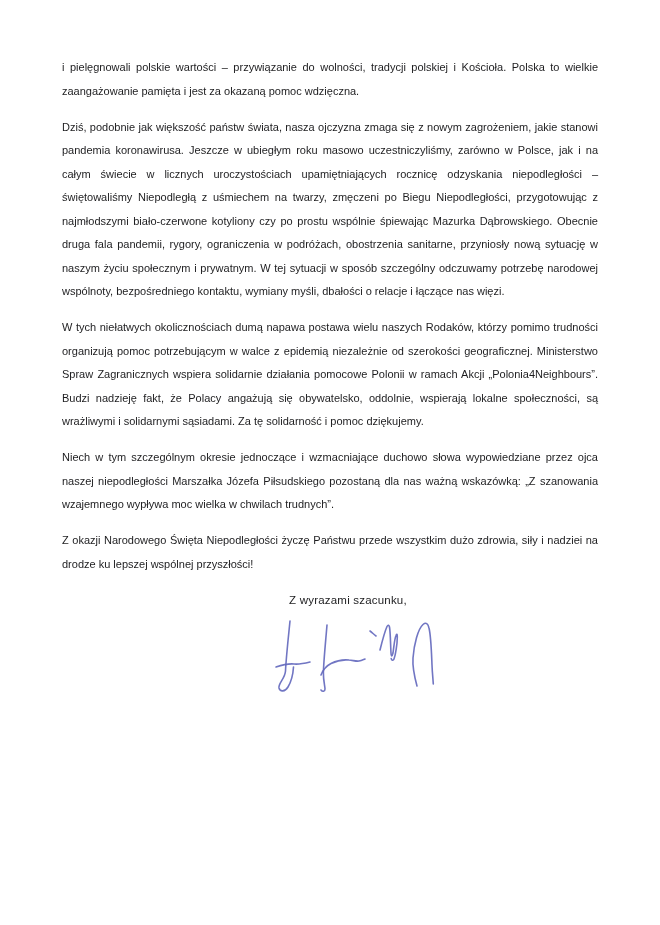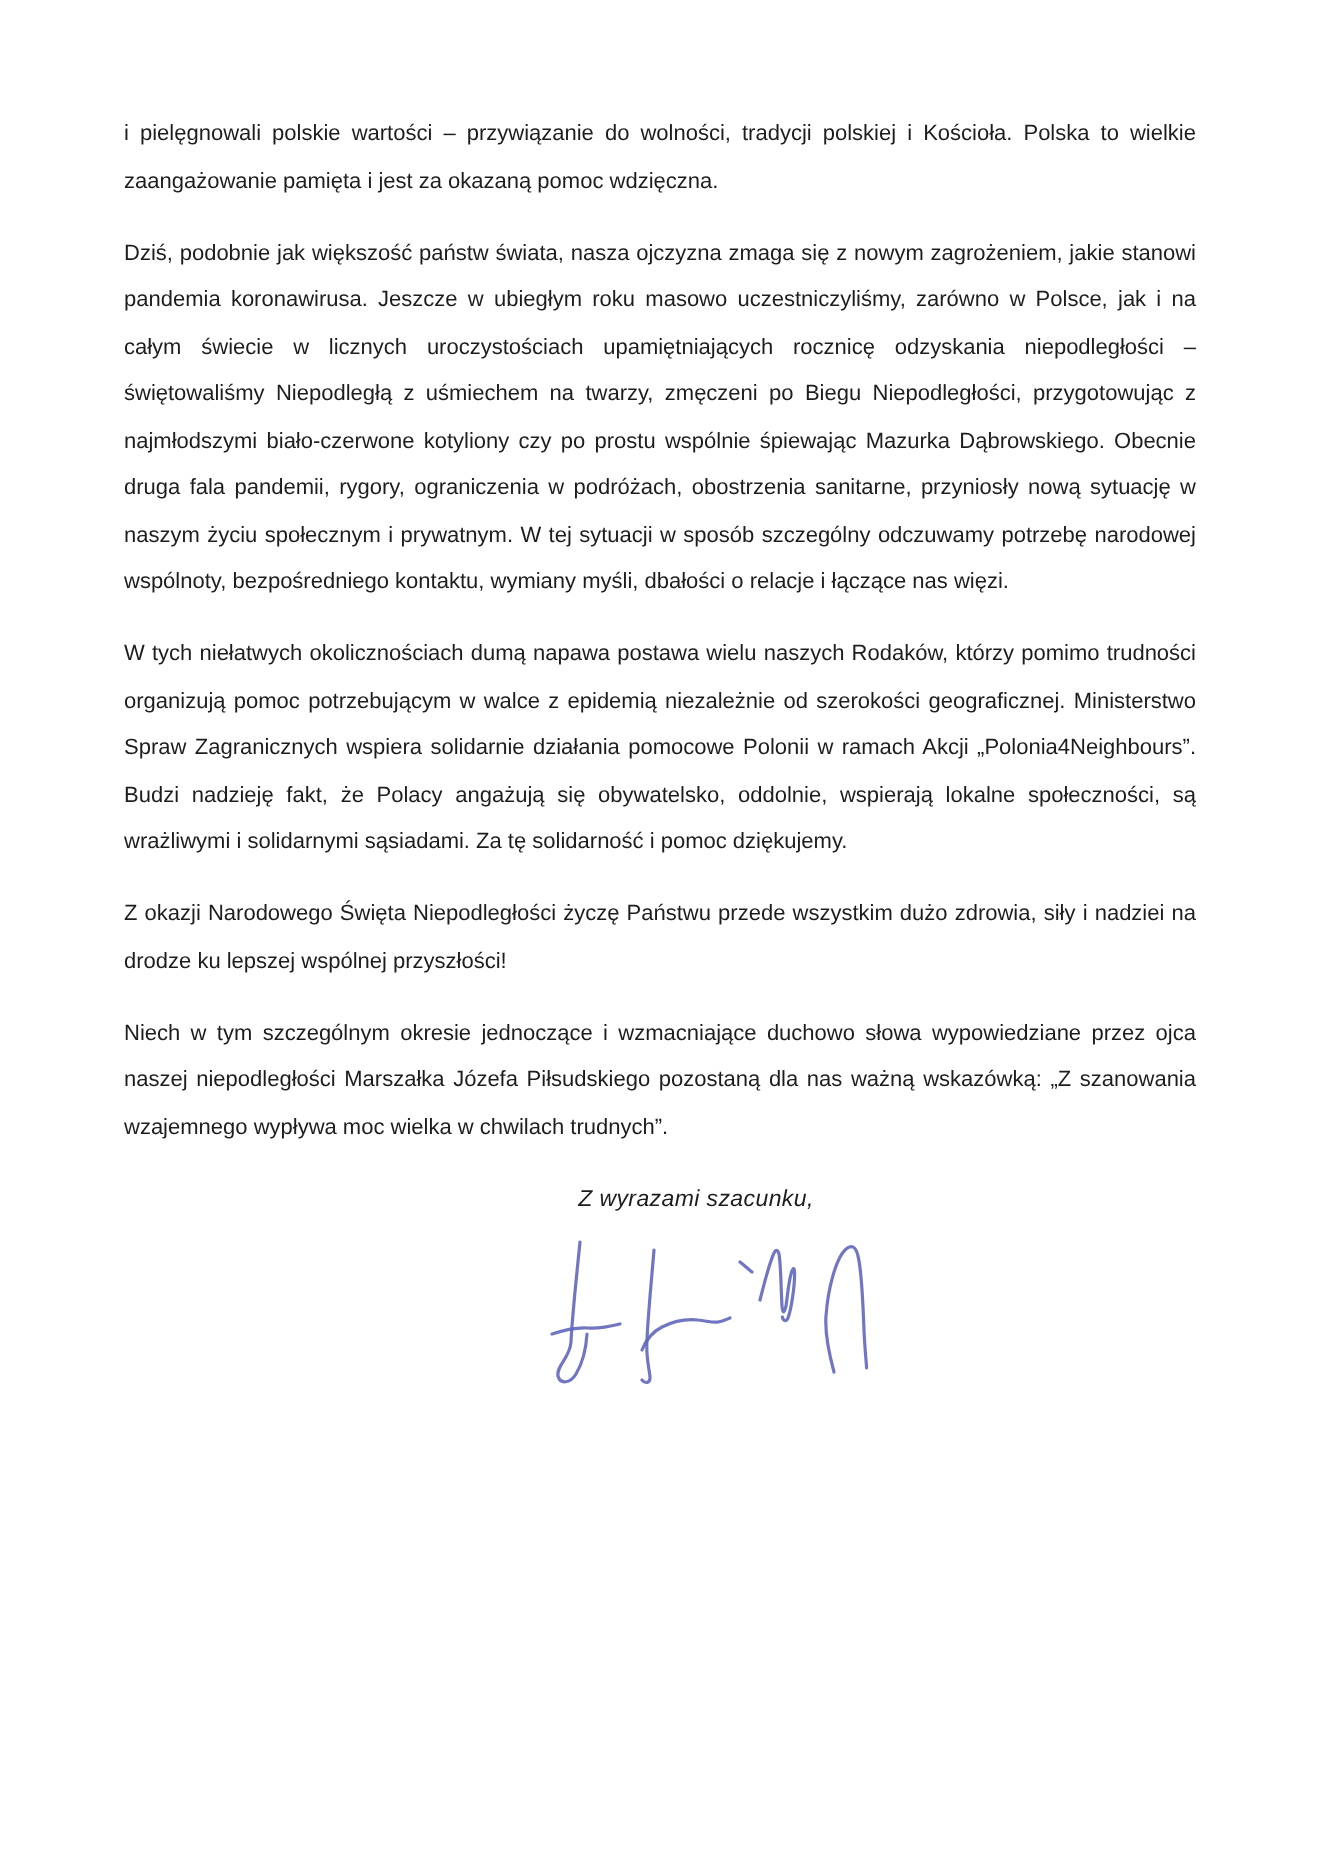--- a/index.html
+++ b/index.html
@@ -25,21 +25,20 @@
     line-height: 23.5px;
   }
   p.para {
     margin: 0 0 12.5px 0;
     text-align: justify;
     text-justify: inter-word;
   }
   .signoff {
     padding-left: 36px;
     text-align: center;
-    font-style: italic;
     font-size: 11.5px;
     letter-spacing: 0.2px;
   }
   .signature-wrap {
     margin-top: 1px;
     margin-left: 208px;
     width: 170px;
     height: 92px;
   }
   .signature-wrap svg { display: block; }
@@ -53,22 +52,22 @@
 </style>
 </head>
 <body>
 
 <div class="page">
   <div class="content">
 
     <p class="para">i pielęgnowali polskie wartości – przywiązanie do wolności, tradycji polskiej i Kościoła. Polska to wielkie zaangażowanie pamięta i jest za okazaną pomoc wdzięczna.</p>
     <p class="para">Dziś, podobnie jak większość państw świata, nasza ojczyzna zmaga się z nowym zagrożeniem, jakie stanowi pandemia koronawirusa. Jeszcze w ubiegłym roku masowo uczestniczyliśmy, zarówno w Polsce, jak i na całym świecie w licznych uroczystościach upamiętniających rocznicę odzyskania niepodległości – świętowaliśmy Niepodległą z uśmiechem na twarzy, zmęczeni po Biegu Niepodległości, przygotowując z najmłodszymi biało-czerwone kotyliony czy po prostu wspólnie śpiewając Mazurka Dąbrowskiego. Obecnie druga fala pandemii, rygory, ograniczenia w podróżach, obostrzenia sanitarne, przyniosły nową sytuację w naszym życiu społecznym i prywatnym. W tej sytuacji w sposób szczególny odczuwamy potrzebę narodowej wspólnoty, bezpośredniego kontaktu, wymiany myśli, dbałości o relacje i łączące nas więzi.</p>
     <p class="para">W tych niełatwych okolicznościach dumą napawa postawa wielu naszych Rodaków, którzy pomimo trudności organizują pomoc potrzebującym w walce z epidemią niezależnie od szerokości geograficznej. Ministerstwo Spraw Zagranicznych wspiera solidarnie działania pomocowe Polonii w ramach Akcji „Polonia4Neighbours”. Budzi nadzieję fakt, że Polacy angażują się obywatelsko, oddolnie, wspierają lokalne społeczności, są wrażliwymi i solidarnymi sąsiadami. Za tę solidarność i pomoc dziękujemy.</p>
+    <p class="para">Niech w tym szczególnym okresie jednoczące i wzmacniające duchowo słowa wypowiedziane przez ojca naszej niepodległości Marszałka Józefa Piłsudskiego pozostaną dla nas ważną wskazówką: „Z szanowania wzajemnego wypływa moc wielka w chwilach trudnych”.</p>
     <p class="para">Z okazji Narodowego Święta Niepodległości życzę Państwu przede wszystkim dużo zdrowia, siły i nadziei na drodze ku lepszej wspólnej przyszłości!</p>
-    <p class="para">Niech w tym szczególnym okresie jednoczące i wzmacniające duchowo słowa wypowiedziane przez ojca naszej niepodległości Marszałka Józefa Piłsudskiego pozostaną dla nas ważną wskazówką: „Z szanowania wzajemnego wypływa moc wielka w chwilach trudnych”.</p>
 
     <div class="signoff">Z wyrazami szacunku,</div>
 
     <div class="signature-wrap">
       <svg width="170" height="92" viewBox="0 0 170 92" xmlns="http://www.w3.org/2000/svg">
         <g stroke="#6267bd">
 
           <path d="M20,8 C18,28 16,46 15.5,58 C15,66 8,70 9,75 C10,79 15,79 18,74 C21,69 23,62 23.5,54"></path>
 
           <path d="M6,54 C12,52 18,50.5 24,51 C30,51.5 36,50 40,49"></path>

